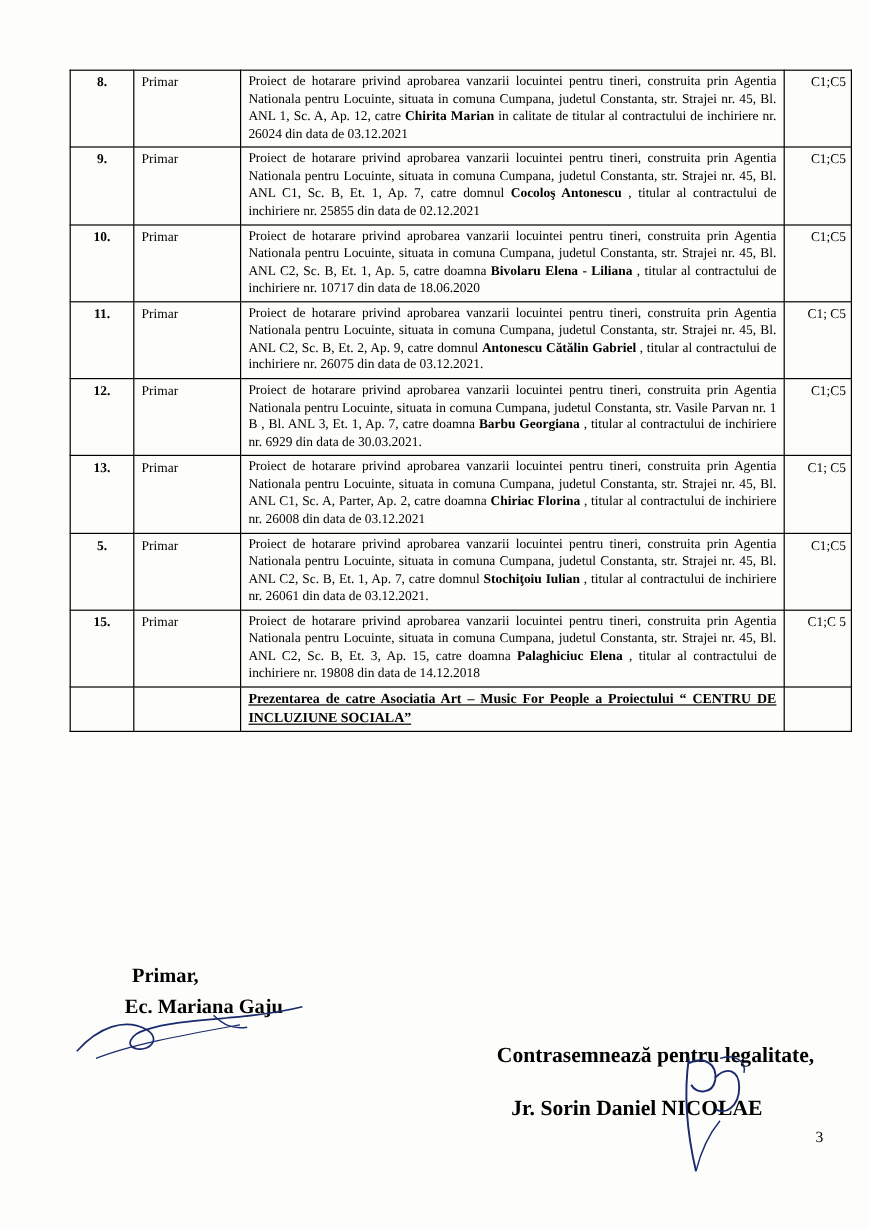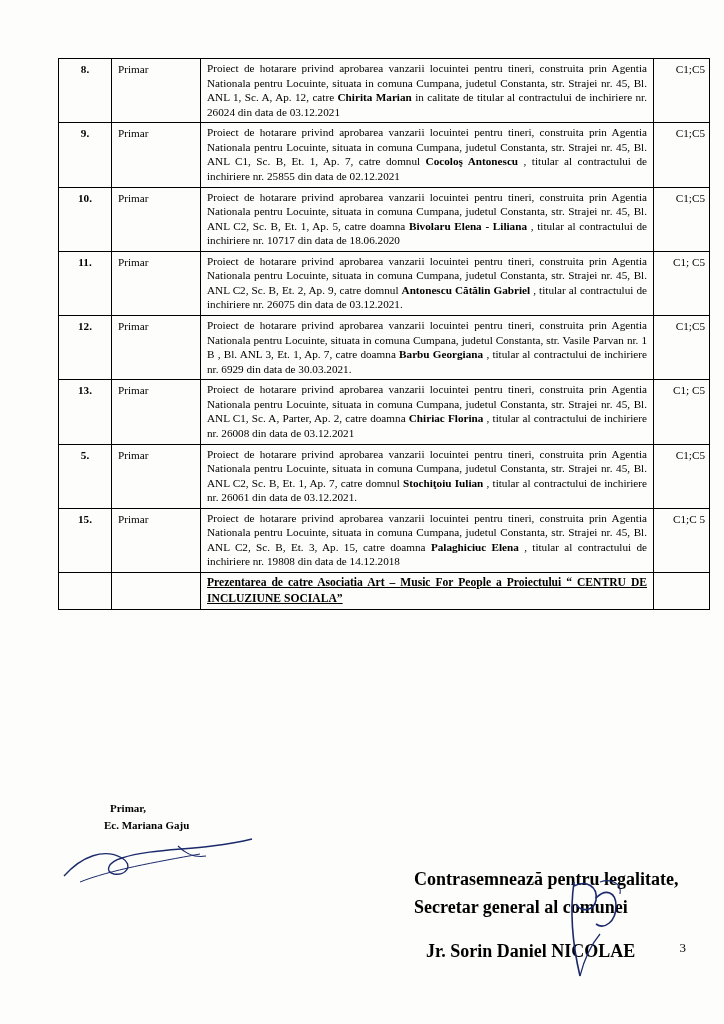--- a/index.html
+++ b/index.html
@@ -71,21 +71,21 @@
     font-weight: bold;
     font-size: 11.6px;
     text-align: justify;
     line-height: 1.35;
     text-decoration: underline;
   }
   .signature-block {
     position: absolute;
     left: 104px;
     top: 800px;
-    font-size: 11px;
+    font-size: 17px;
     font-weight: bold;
     line-height: 1.5;
   }
   .signature-block .line1 { padding-left: 6px; }
   .countersign-block {
     position: absolute;
     left: 414px;
     top: 866px;
     font-size: 18px;
     font-weight: bold;
@@ -188,21 +188,20 @@
   </div>
 
   <svg class="sig-scribble-1" viewBox="0 0 200 58">
     <path d="M4 40 C 22 20, 44 12, 62 22 C 74 29, 66 40, 54 38 C 44 36, 48 26, 62 22 C 86 14, 120 14, 152 10 C 168 8, 180 6, 192 3" fill="none" stroke="#1a2a6c" stroke-width="1.4"></path>
     <path d="M20 46 C 50 34, 96 26, 140 18" fill="none" stroke="#1a2a6c" stroke-width="1"></path>
     <path d="M118 10 C 126 18, 134 22, 146 20" fill="none" stroke="#1a2a6c" stroke-width="1.2"></path>
   </svg>
 
   <div class="countersign-block">
     <div class="l1">Contrasemnează pentru legalitate,</div>
-    <div class="l2">Secretar general al comunei</div>
     <div class="l3">Jr. Sorin Daniel NICOLAE</div>
   </div>
 
   <svg class="sig-scribble-2" viewBox="0 0 70 110">
     <path d="M14 6 C 10 34, 12 66, 20 100" fill="none" stroke="#1a2a6c" stroke-width="1.6"></path>
     <path d="M14 10 C 26 4, 38 10, 36 24 C 34 36, 20 36, 16 28" fill="none" stroke="#1a2a6c" stroke-width="1.6"></path>
     <path d="M36 22 C 46 12, 56 16, 56 30 C 56 46, 44 54, 36 48" fill="none" stroke="#1a2a6c" stroke-width="1.6"></path>
     <path d="M40 6 C 52 2, 62 8, 60 18" fill="none" stroke="#1a2a6c" stroke-width="1.2"></path>
     <path d="M20 100 C 24 84, 30 70, 40 58" fill="none" stroke="#1a2a6c" stroke-width="1.2"></path>
   </svg>

